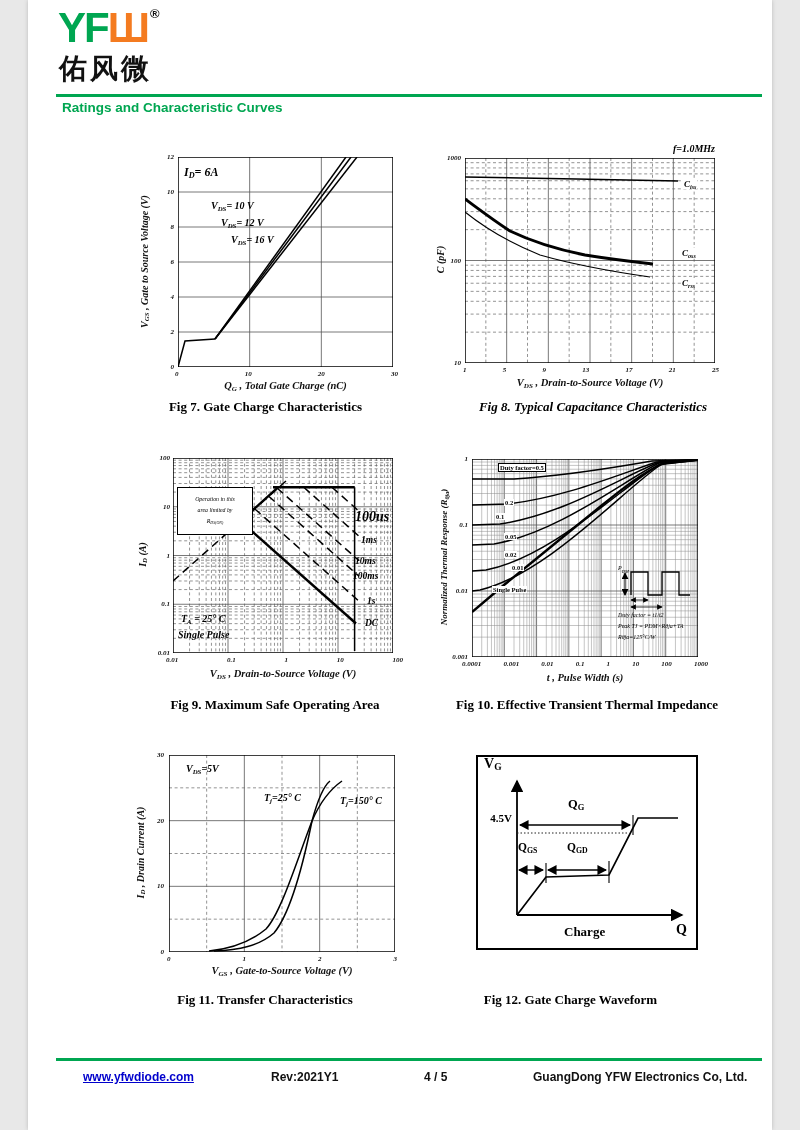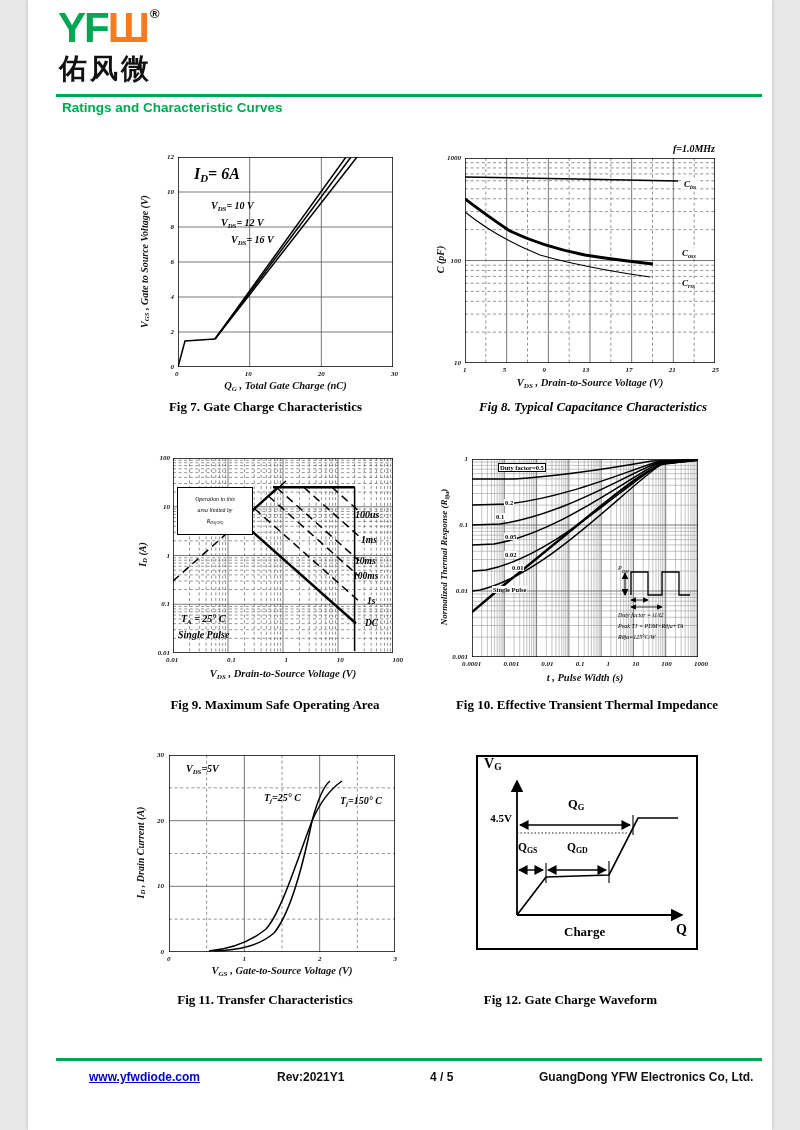--- a/index.html
+++ b/index.html
@@ -38,21 +38,21 @@
   .k{fill:none;stroke:#000;stroke-width:1.5;}
   .k2{fill:none;stroke:#000;stroke-width:2.4;}
   .k3{fill:none;stroke:#000;stroke-width:3;}
   .kd{fill:none;stroke:#000;stroke-width:1.5;stroke-dasharray:8 5;}
   .thin{fill:none;stroke:#000;stroke-width:1.1;}
   .dot{fill:none;stroke:#222;stroke-width:1;stroke-dasharray:1.5 2;}
   svg{position:absolute;left:0;top:0;}
   .plot{position:absolute;}
   .fig12box{position:absolute;left:448px;top:755px;width:222px;height:195px;border:2px solid #000;box-sizing:border-box;}
   
-  .f-item{position:absolute;top:1070px;font-size:12px;font-weight:bold;color:#111;margin-left:6px;}
+  .f-item{position:absolute;top:1070px;font-size:12px;font-weight:bold;color:#111;}
   a.weblink{color:var(--link,#0000CC);text-decoration:underline;}
 </style>
 </head>
 <body>
 
 <div class="pg">
 
   <svg width="0" height="0">
     <defs>
       <marker id="ah" viewBox="0 0 8 8" refX="7" refY="4" markerWidth="7" markerHeight="7" orient="auto-start-reverse">
@@ -96,21 +96,21 @@
       <span>0</span>
     </div>
   <div class="tx" style="left:147px;top:370px;width:223px;">
       <span>0</span>
       <span>10</span>
       <span>20</span>
       <span>30</span>
     </div>
   <div class="vl" style="left:16px;top:256px;"><span>V</span><sub>GS</sub><span> , Gate to Source Voltage (V)</span></div>
   <div class="al" style="left:150px;top:380px;width:215px;"><span>Q</span><sub>G</sub><span> , Total Gate Charge (nC)</span></div>
-  <div class="an" style="left:166px;top:165px;font-size:16px;"><span>I</span><sub>D</sub><span>= 6A</span></div>
+  <div class="an" style="left:156px;top:165px;font-size:12px;"><span>I</span><sub>D</sub><span>= 6A</span></div>
   <div class="an" style="left:183px;top:200px;"><span>V</span><sub>DS</sub><span>= 10 V</span></div>
   <div class="an" style="left:193px;top:217px;"><span>V</span><sub>DS</sub><span>= 12 V</span></div>
   <div class="an" style="left:203px;top:234px;"><span>V</span><sub>DS</sub><span>= 16 V</span></div>
   <div class="cap" style="left:120px;top:399px;width:235px;">Fig 7. Gate Charge Characteristics</div>
 
   <div class="plot" style="left:437px;top:158px;">
     <svg width="250" height="205">
       <g>
           <line x1="41.666666666666664" y1="0" x2="41.666666666666664" y2="205" class="gmaj"></line>
           <line x1="83.33333333333333" y1="0" x2="83.33333333333333" y2="205" class="gmaj"></line>
@@ -256,21 +256,21 @@
       <rect x="0" y="0" width="220" height="195" class="fr"></rect>
     </svg>
   </div>
   <div class="soabox" style="left:149px;top:487px;">
     <span>Operation in this</span><br>
     <span>area limited by</span><br>
     <span>R</span><sub>DS(ON)</sub>
   </div>
   <div class="an" style="left:153px;top:613px;"><span>T</span><sub>A</sub><span> = 25° C</span></div>
   <div class="an" style="left:150px;top:629px;">Single Pulse</div>
-  <div class="an" style="left:327px;top:509px;font-size:10px;">100us</div>
+  <div class="an" style="left:327px;top:509px;font-size:14px;">100us</div>
   <div class="an" style="left:333px;top:535px;font-size:9.5px;">1ms</div>
   <div class="an" style="left:327px;top:556px;font-size:9.5px;">10ms</div>
   <div class="an" style="left:325px;top:571px;font-size:9.5px;">100ms</div>
   <div class="an" style="left:339px;top:596px;font-size:9.5px;">1s</div>
   <div class="an" style="left:337px;top:618px;font-size:9.5px;">DC</div>
   <div class="ty" style="left:116px;top:454px;width:26px;height:203px;">
       <span>100</span>
       <span>10</span>
       <span>1</span>
       <span>0.1</span>

